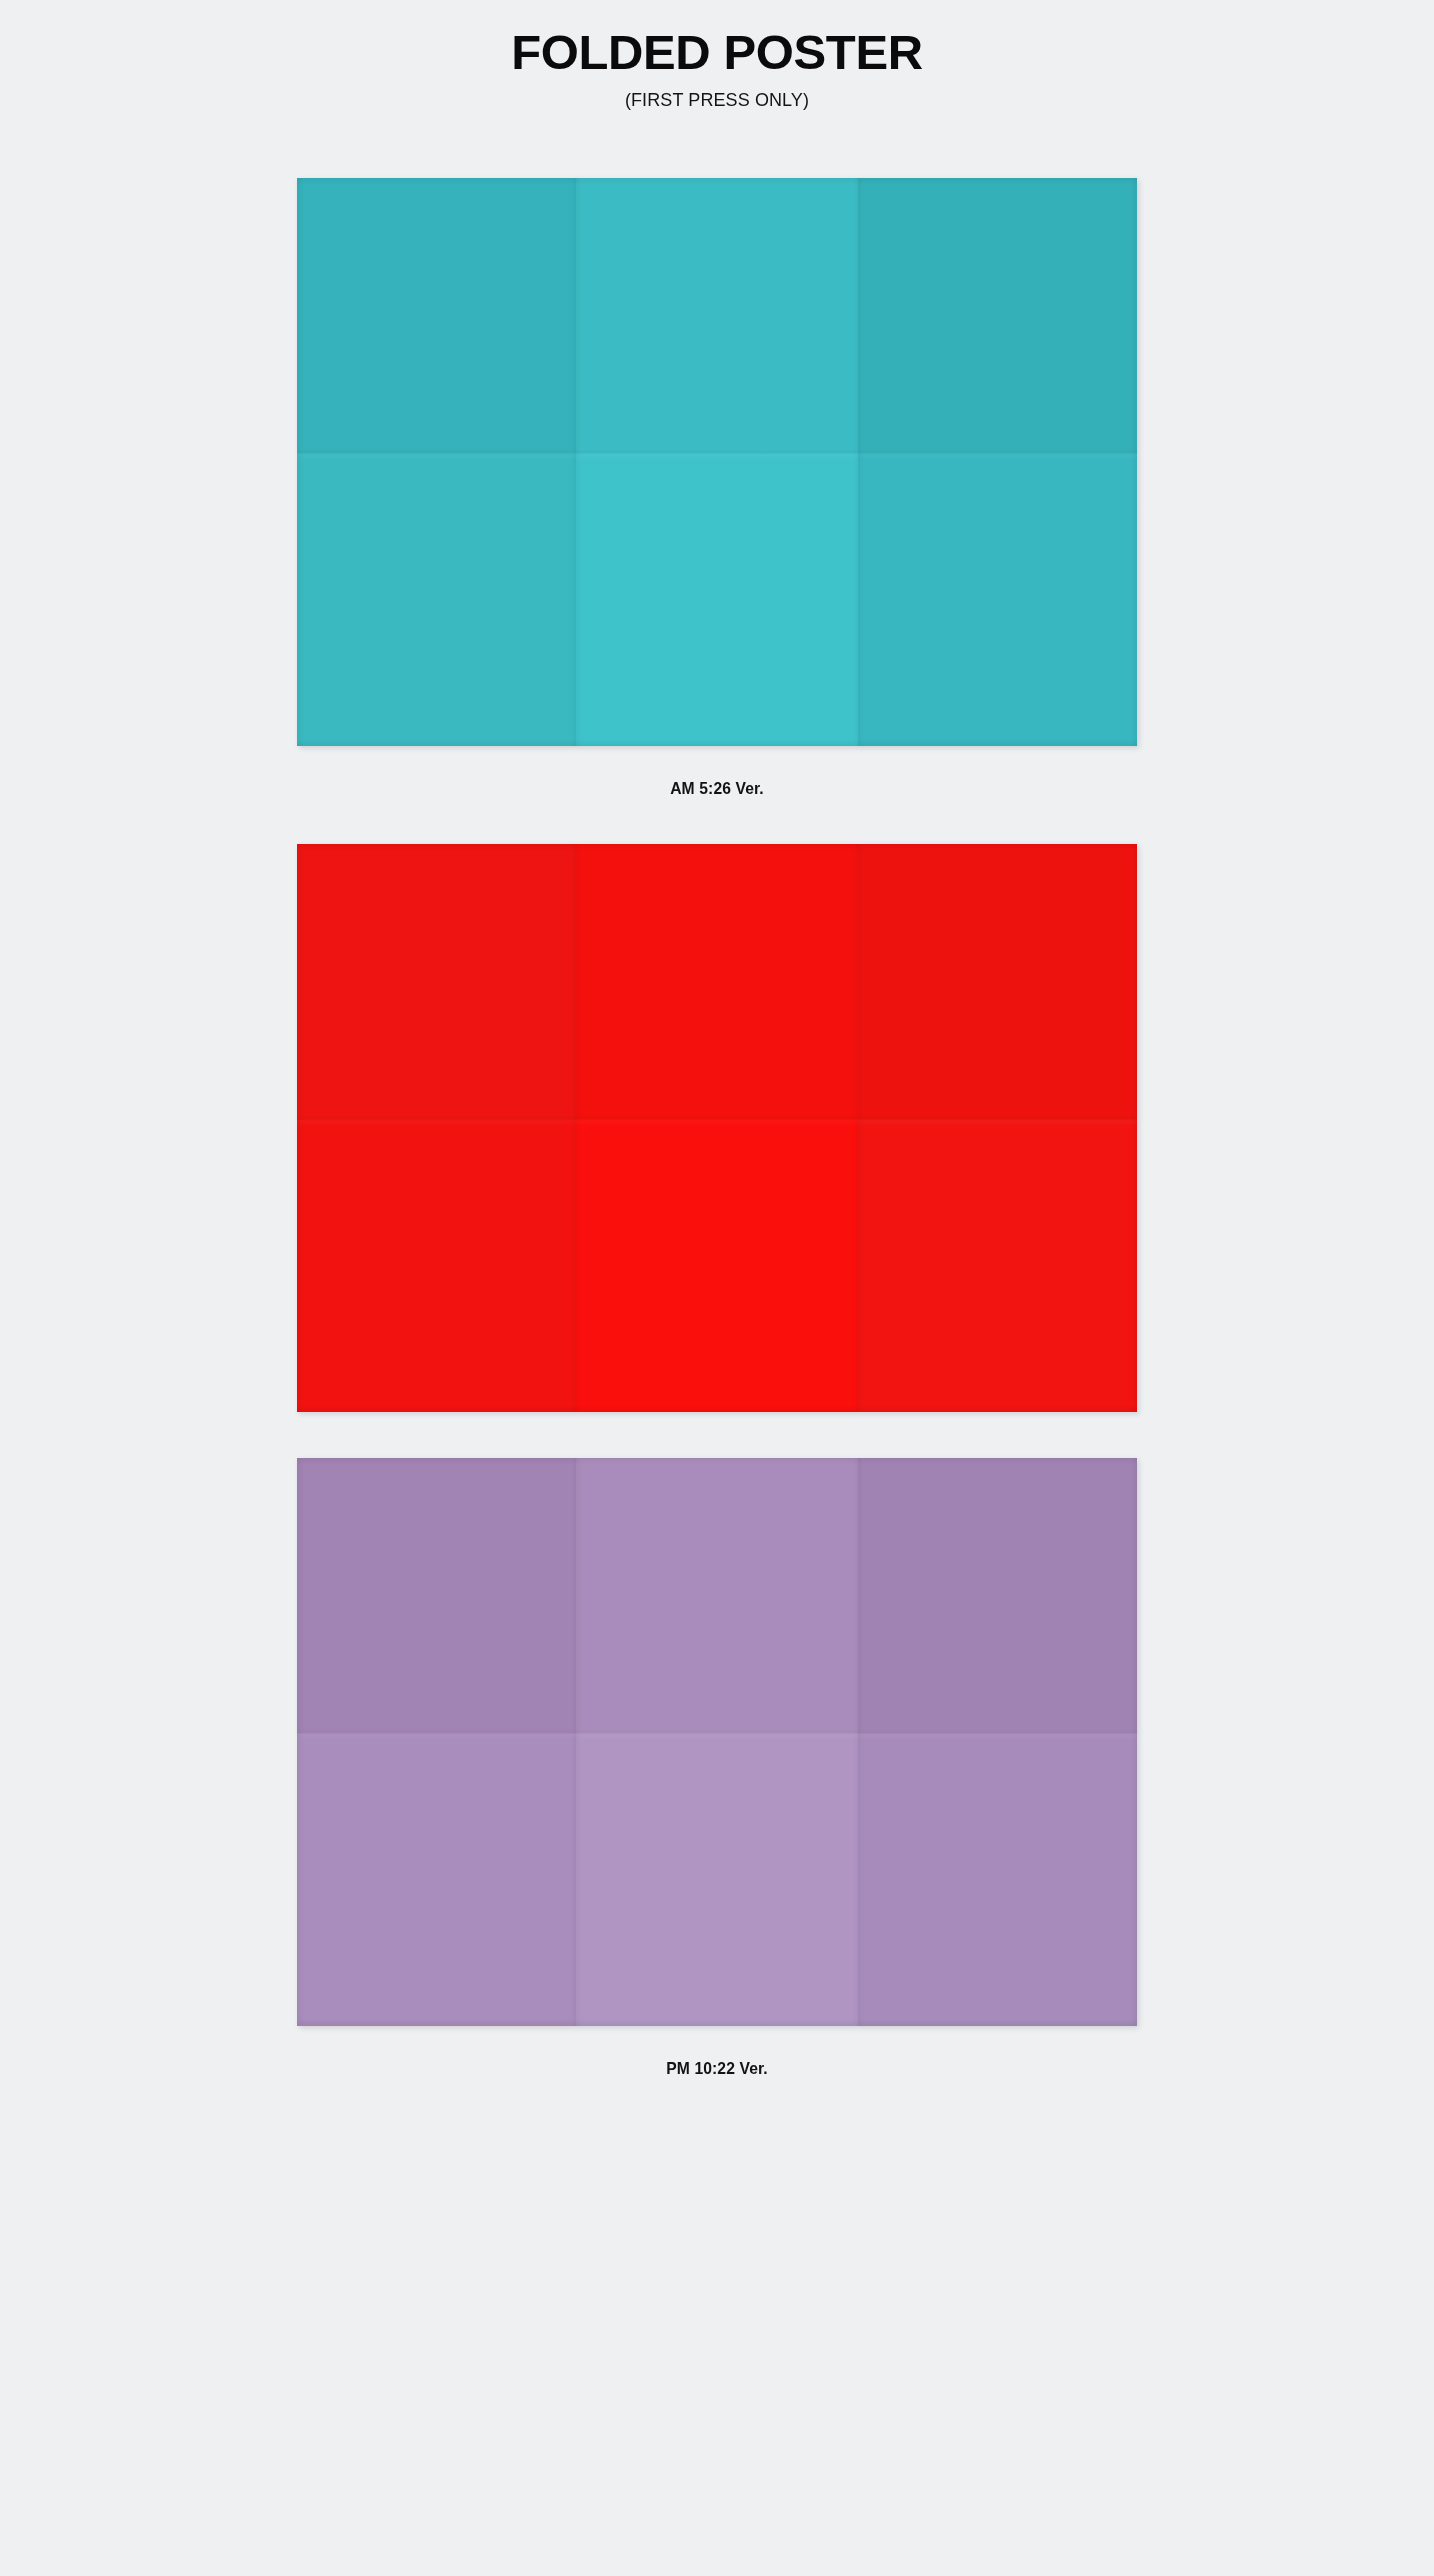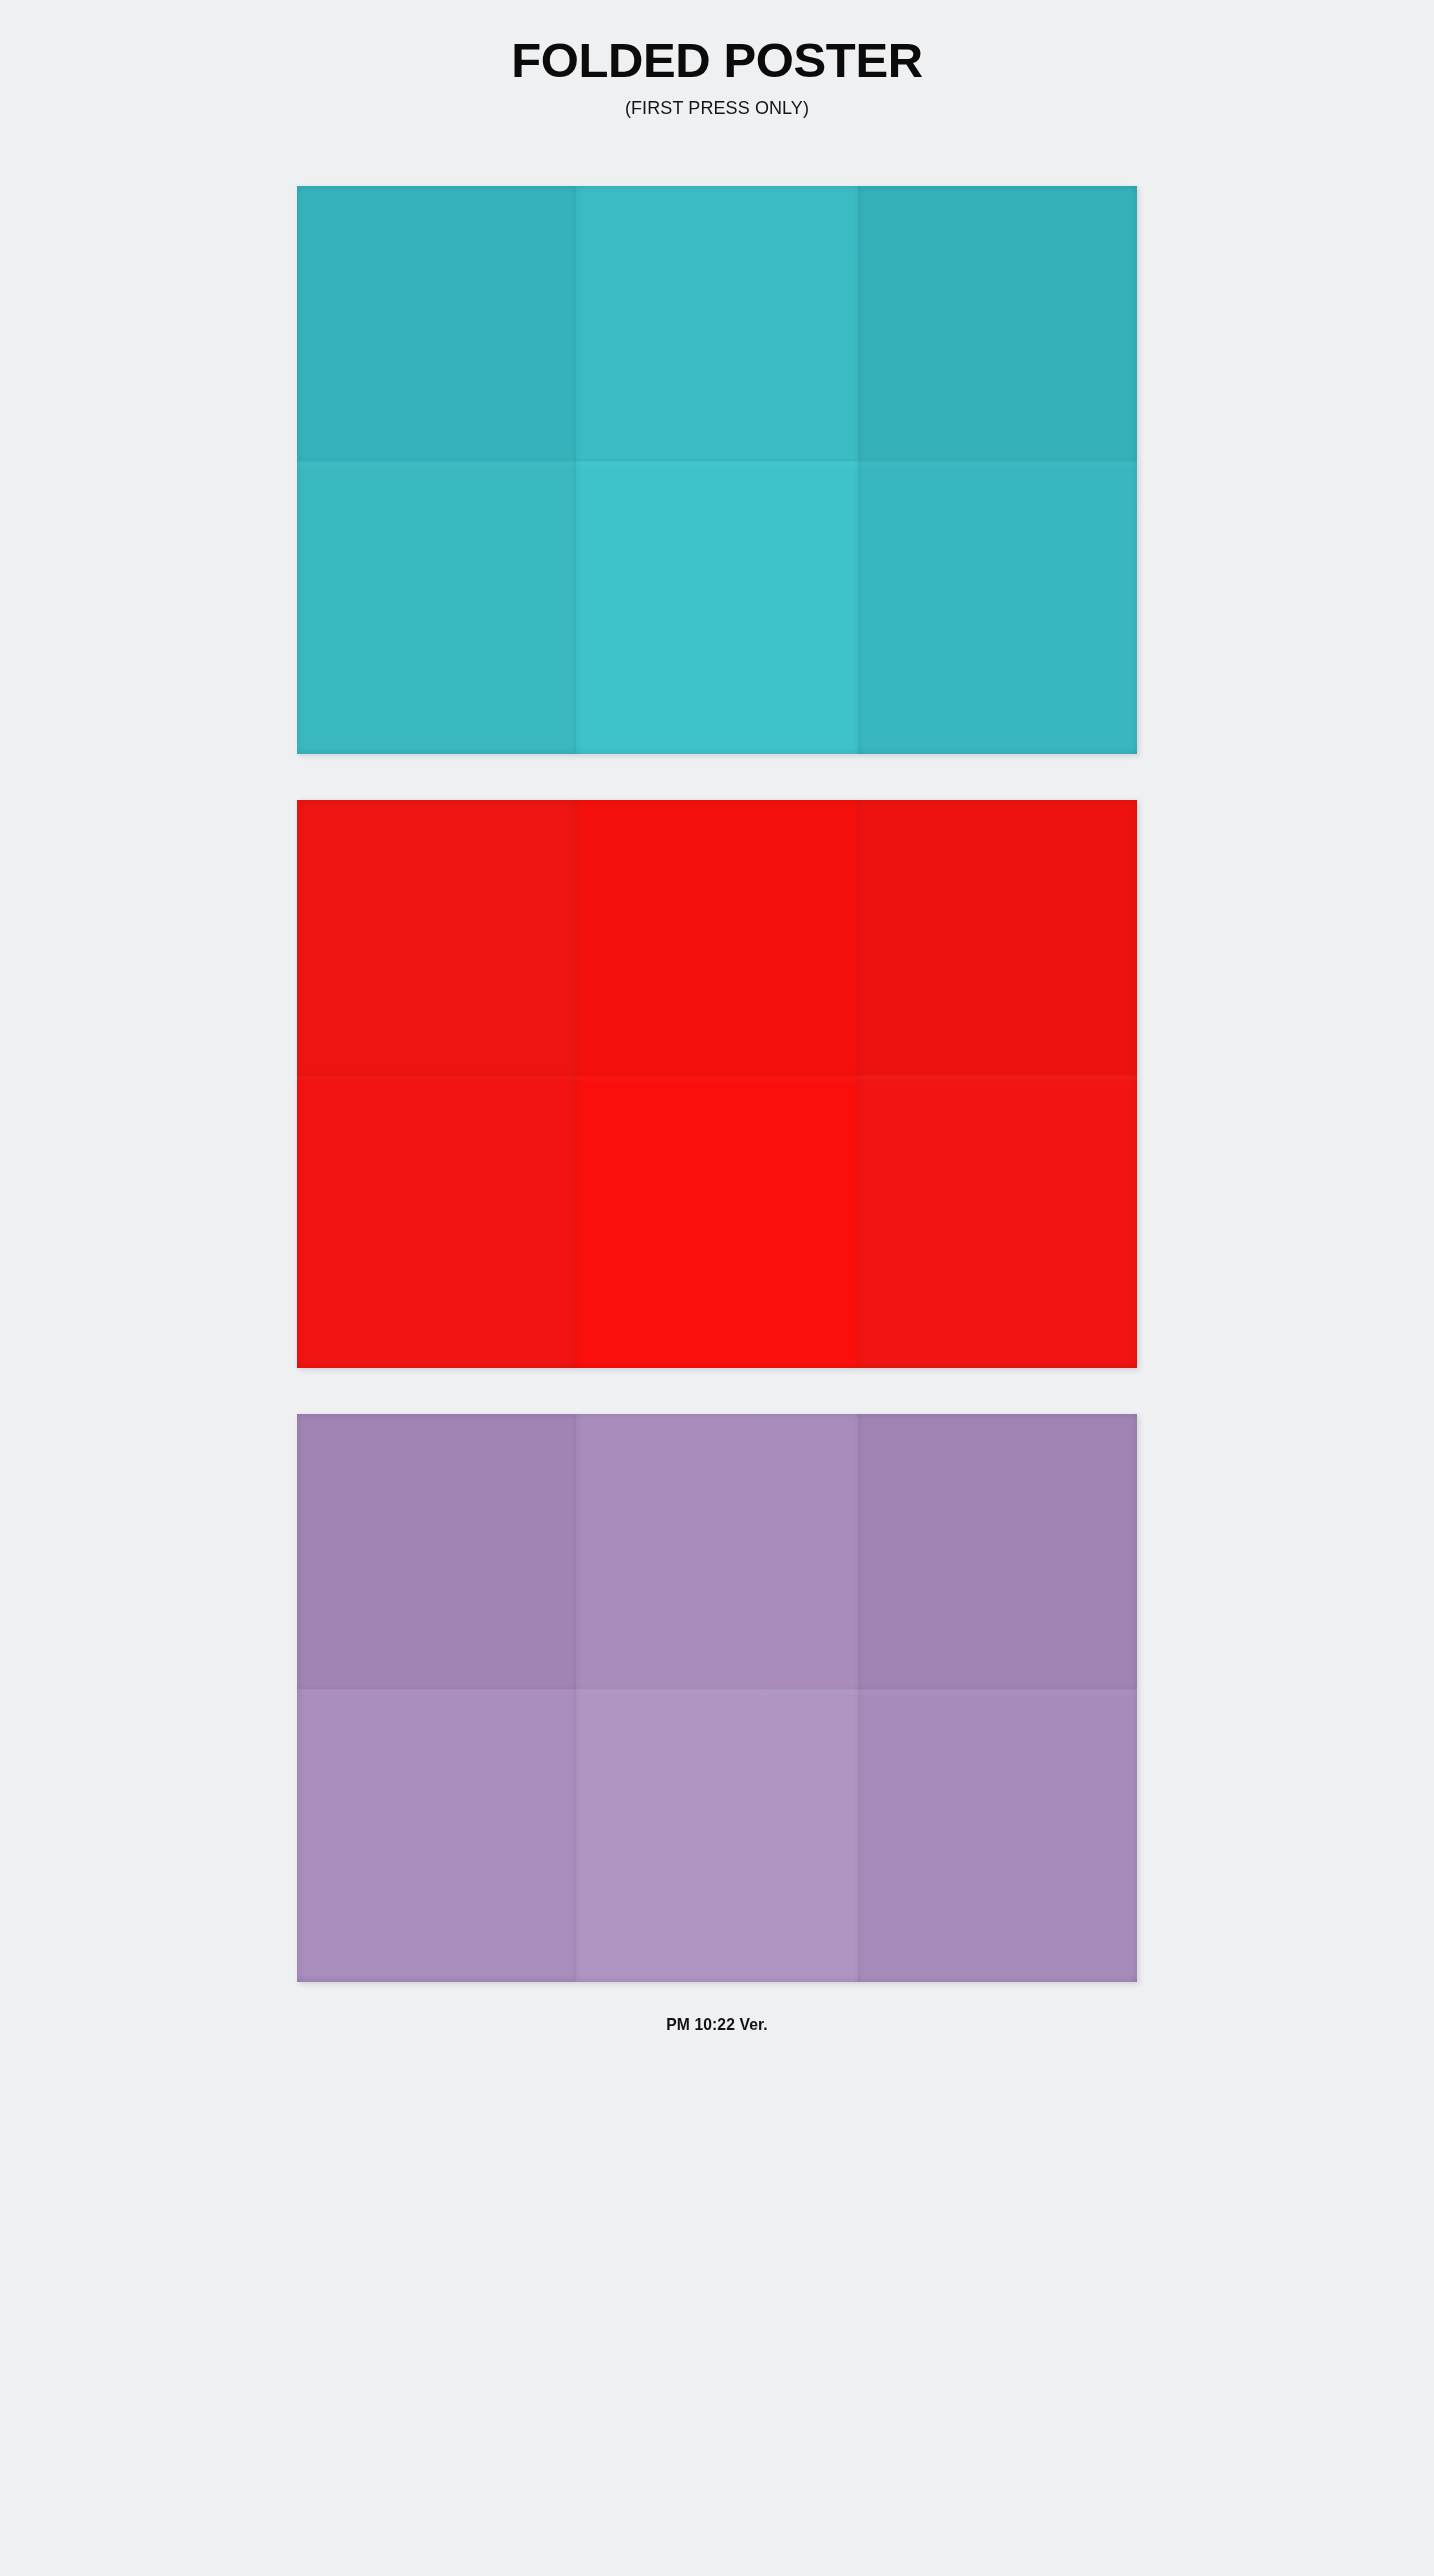--- a/index.html
+++ b/index.html
@@ -11,21 +11,21 @@
     height: 2576px;
     background: #eff0f2;
     font-family: "Liberation Sans", sans-serif;
     overflow: hidden;
     position: relative;
   }
 
   
   .header {
     width: 100%;
-    padding-top: 36px;
+    padding-top: 28px;
     text-align: center;
   }
   .page-title {
     font-size: 49px;
     font-weight: 700;
     letter-spacing: -0.4px;
     color: #0b0b0c;
     line-height: 1.02;
     margin: 0;
     font-stretch: condensed;
@@ -122,20 +122,21 @@
     <div class="poster-wrap">
       <div class="poster">
         <div class="panel" style="background: rgb(53, 178, 187);"></div>
         <div class="panel" style="background: rgb(59, 188, 196);"></div>
         <div class="panel" style="background: rgb(52, 176, 185);"></div>
         <div class="panel" style="background: rgb(58, 185, 193);"></div>
         <div class="panel" style="background: rgb(63, 195, 203);"></div>
         <div class="panel" style="background: rgb(56, 183, 192);"></div>
       </div>
     </div>
+    <div class="caption">AM 5:26 Ver.</div>
   </div>
 
   <div class="poster-section">
     <div class="poster-wrap">
       <div class="poster">
         <div class="panel" style="background: rgb(237, 20, 17);"></div>
         <div class="panel" style="background: rgb(244, 16, 13);"></div>
         <div class="panel" style="background: rgb(238, 18, 15);"></div>
         <div class="panel" style="background: rgb(242, 18, 16);"></div>
         <div class="panel" style="background: rgb(251, 15, 12);"></div>

